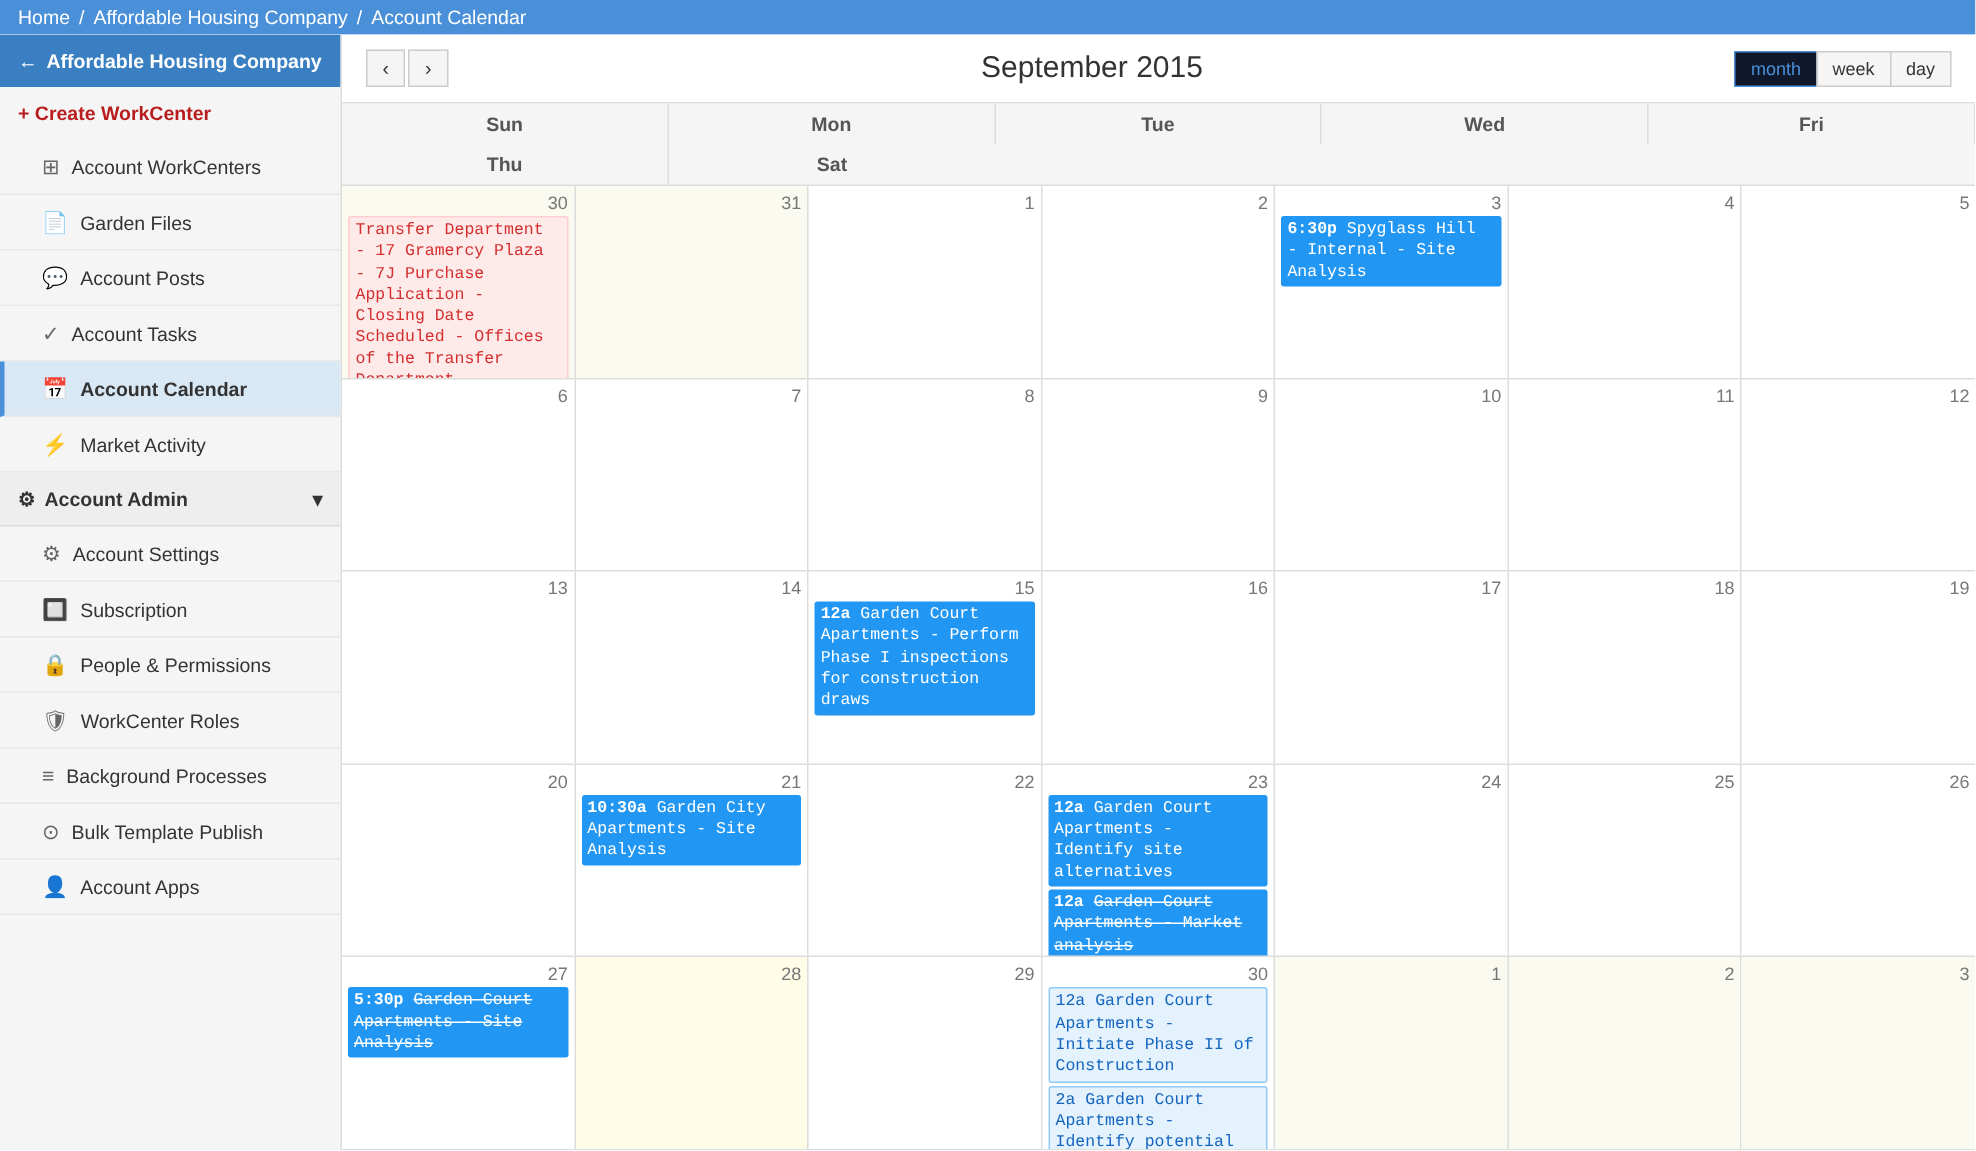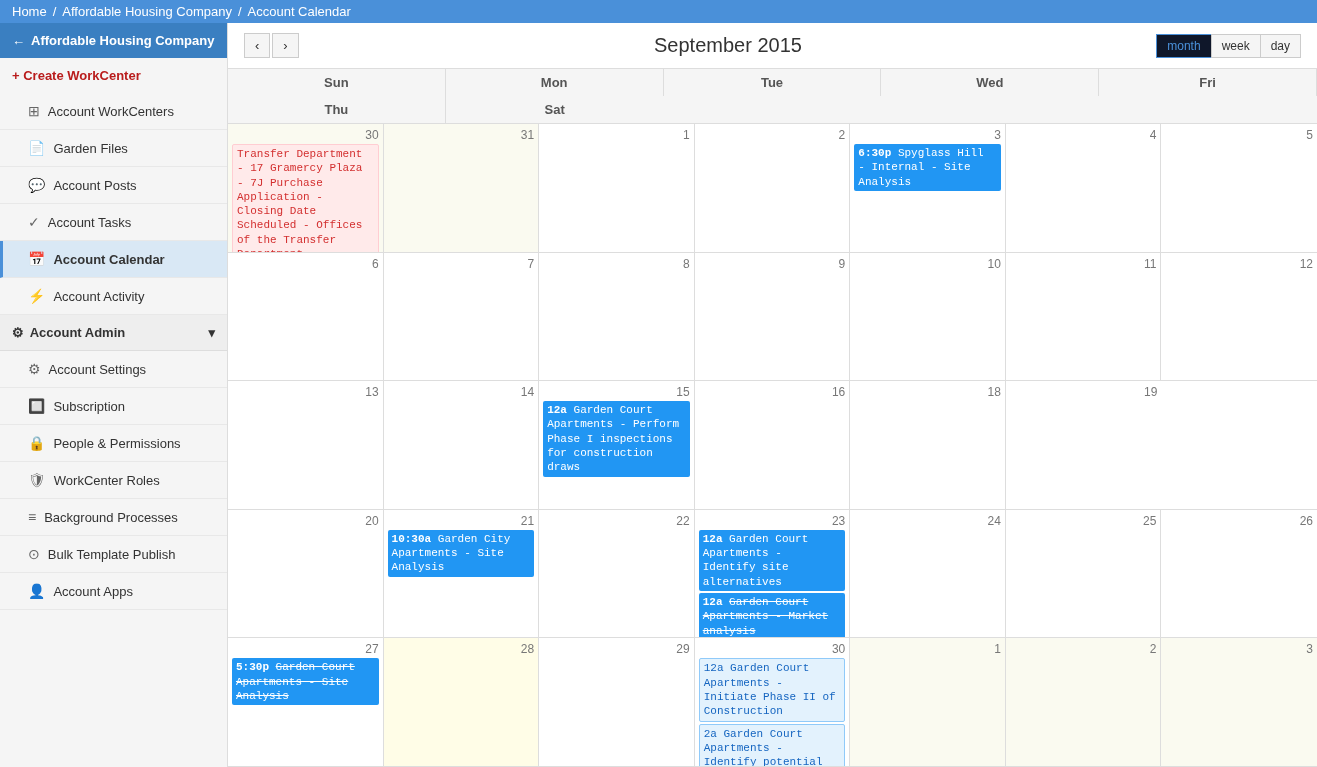--- a/index.html
+++ b/index.html
@@ -250,21 +250,21 @@
         <div class="sidebar-item">
           <span class="icon">✓</span>
           <span>Account Tasks</span>
         </div>
         <div class="sidebar-item active">
           <span class="icon">📅</span>
           <span>Account Calendar</span>
         </div>
         <div class="sidebar-item">
           <span class="icon">⚡</span>
-          <span>Account Activity</span>
+          <span>Market Activity</span>
         </div>
       </div>
 
     <div class="sidebar-section">
       <span class="left">
         <span>⚙</span>
         <span>Account Admin</span>
       </span>
       <span>▾</span>
     </div>
@@ -382,20 +382,23 @@
               <div class="day-num">14</div>
             </div>
             <div class="cal-cell">
               <div class="day-num">15</div>
               <div class="cal-event blue-fill"><span class="time">12a </span><span class="event-title">Garden Court Apartments - Perform Phase I inspections for construction draws</span></div>
             </div>
             <div class="cal-cell">
               <div class="day-num">16</div>
             </div>
             <div class="cal-cell">
+              <div class="day-num">17</div>
+            </div>
+            <div class="cal-cell">
               <div class="day-num">18</div>
             </div>
             <div class="cal-cell">
               <div class="day-num">19</div>
             </div>
           </div>
           <div class="cal-week">
             <div class="cal-cell">
               <div class="day-num">20</div>
             </div>

